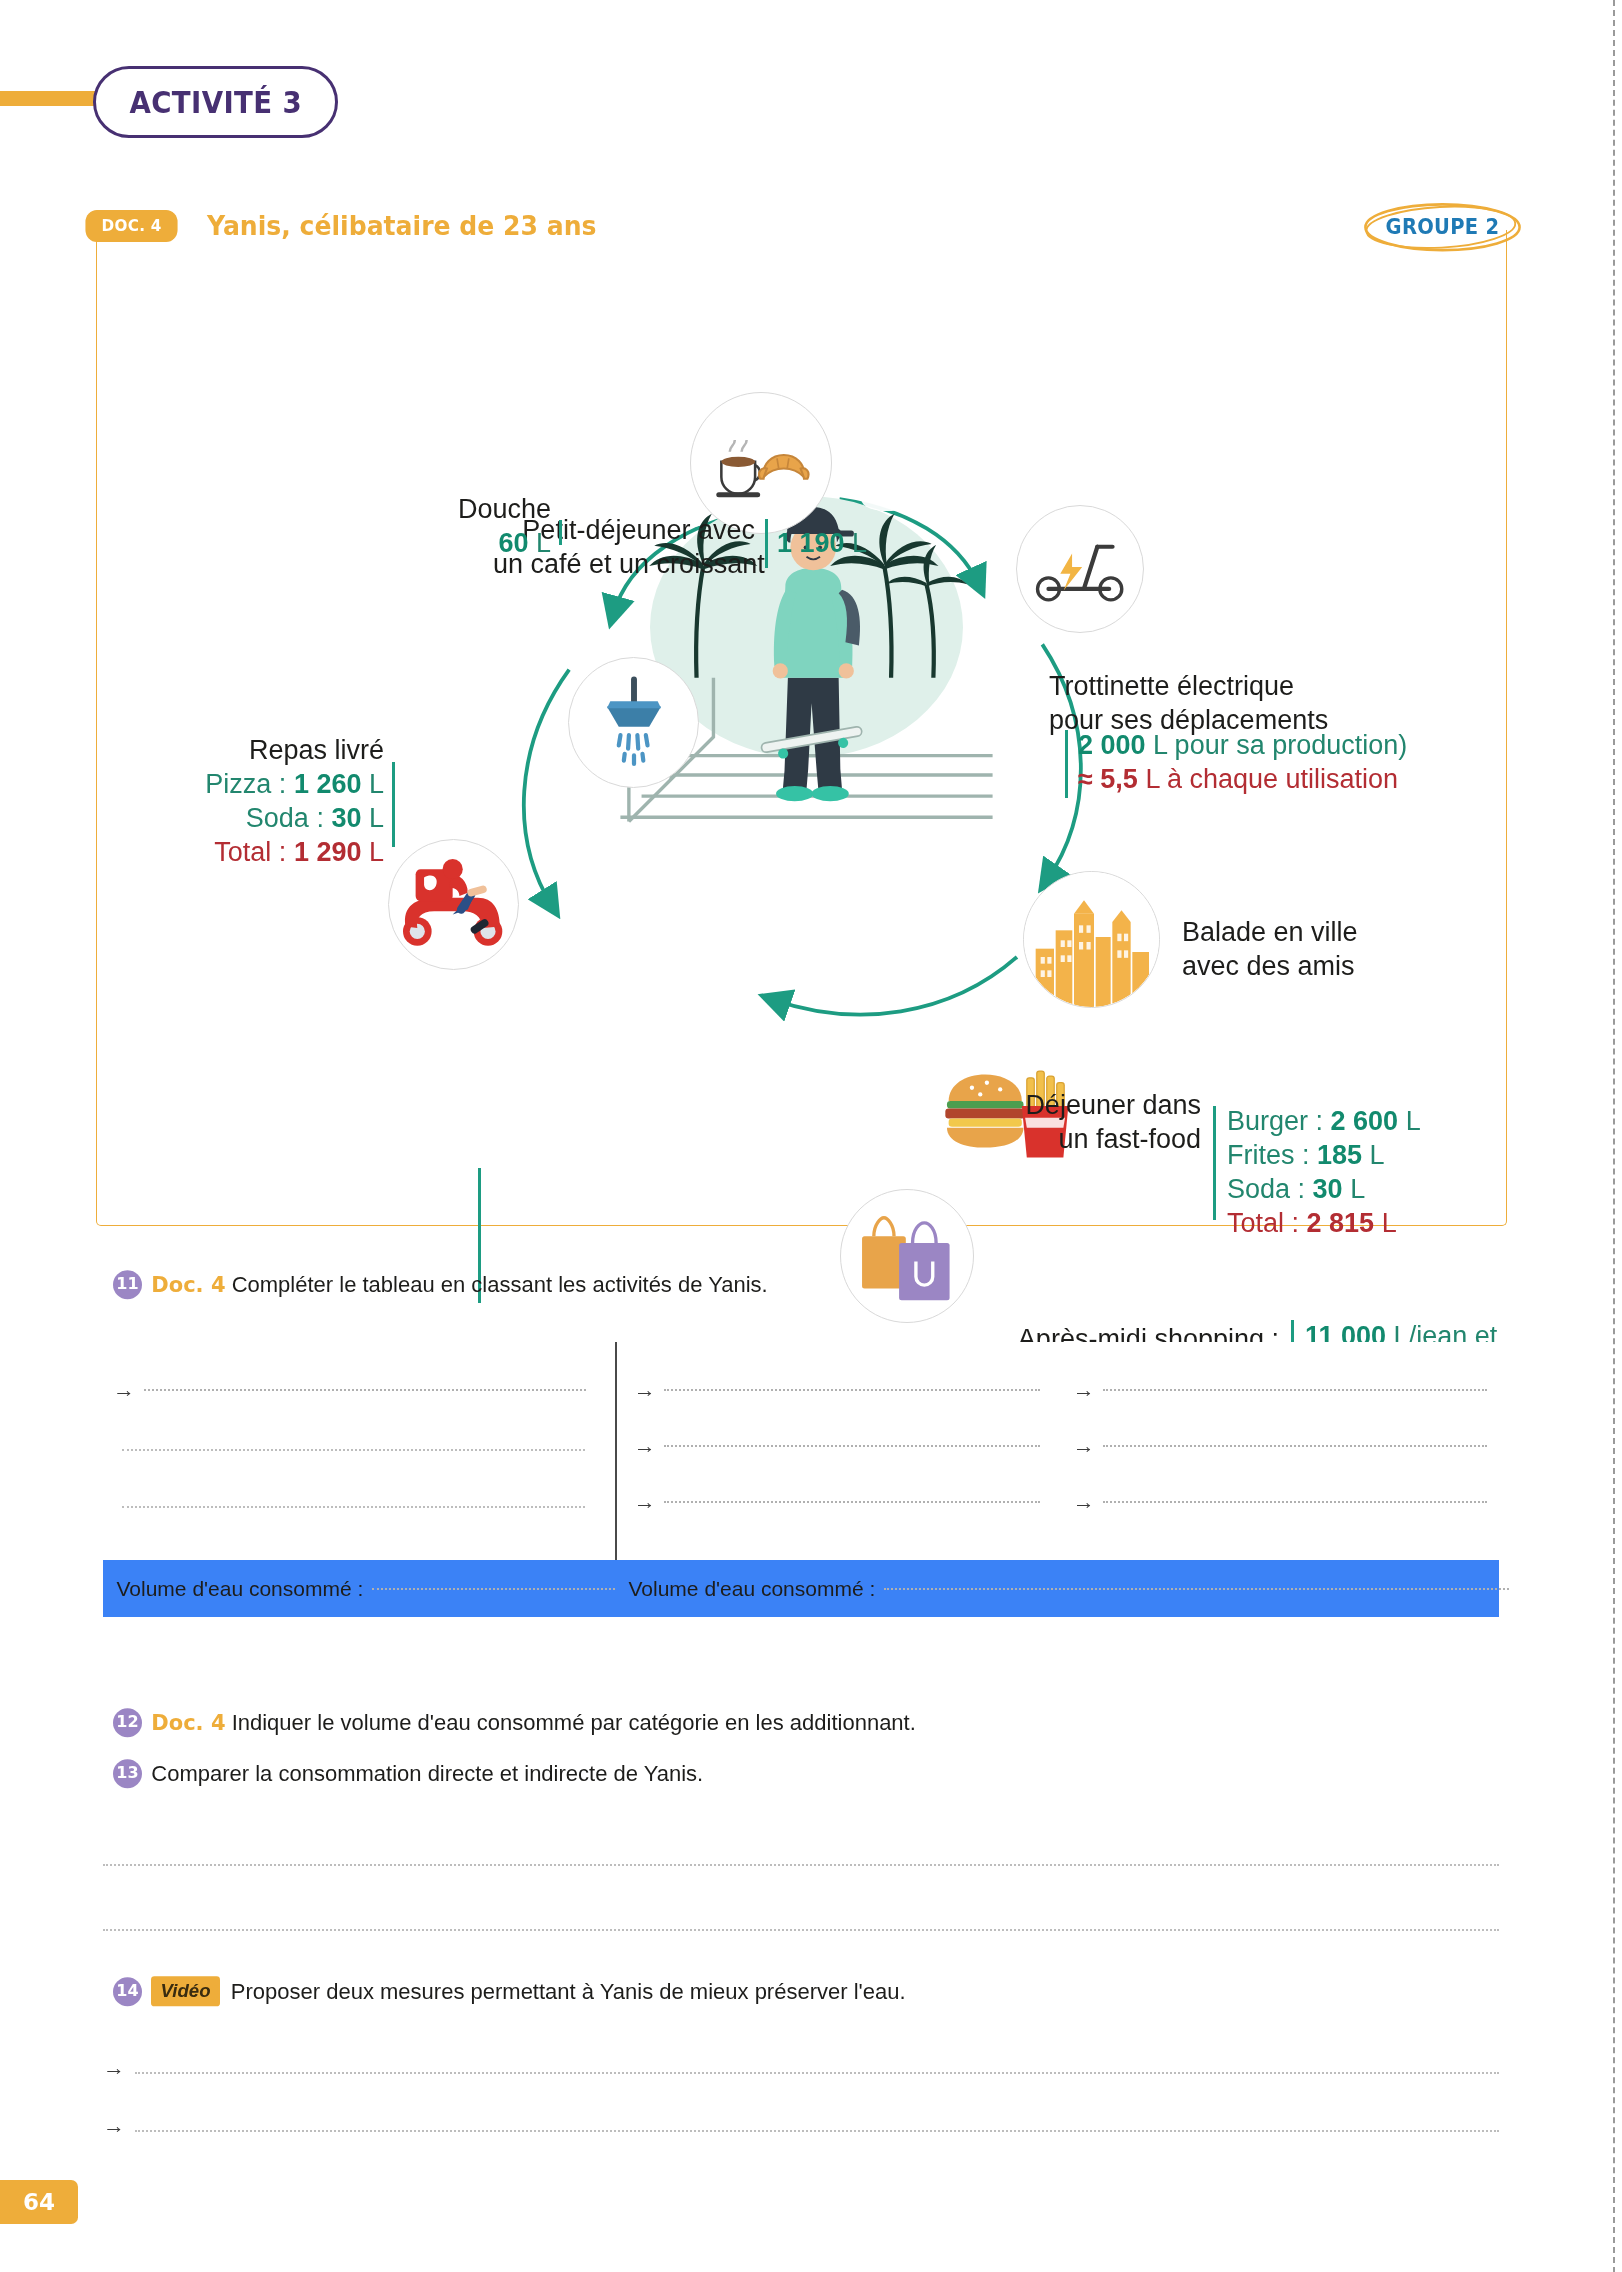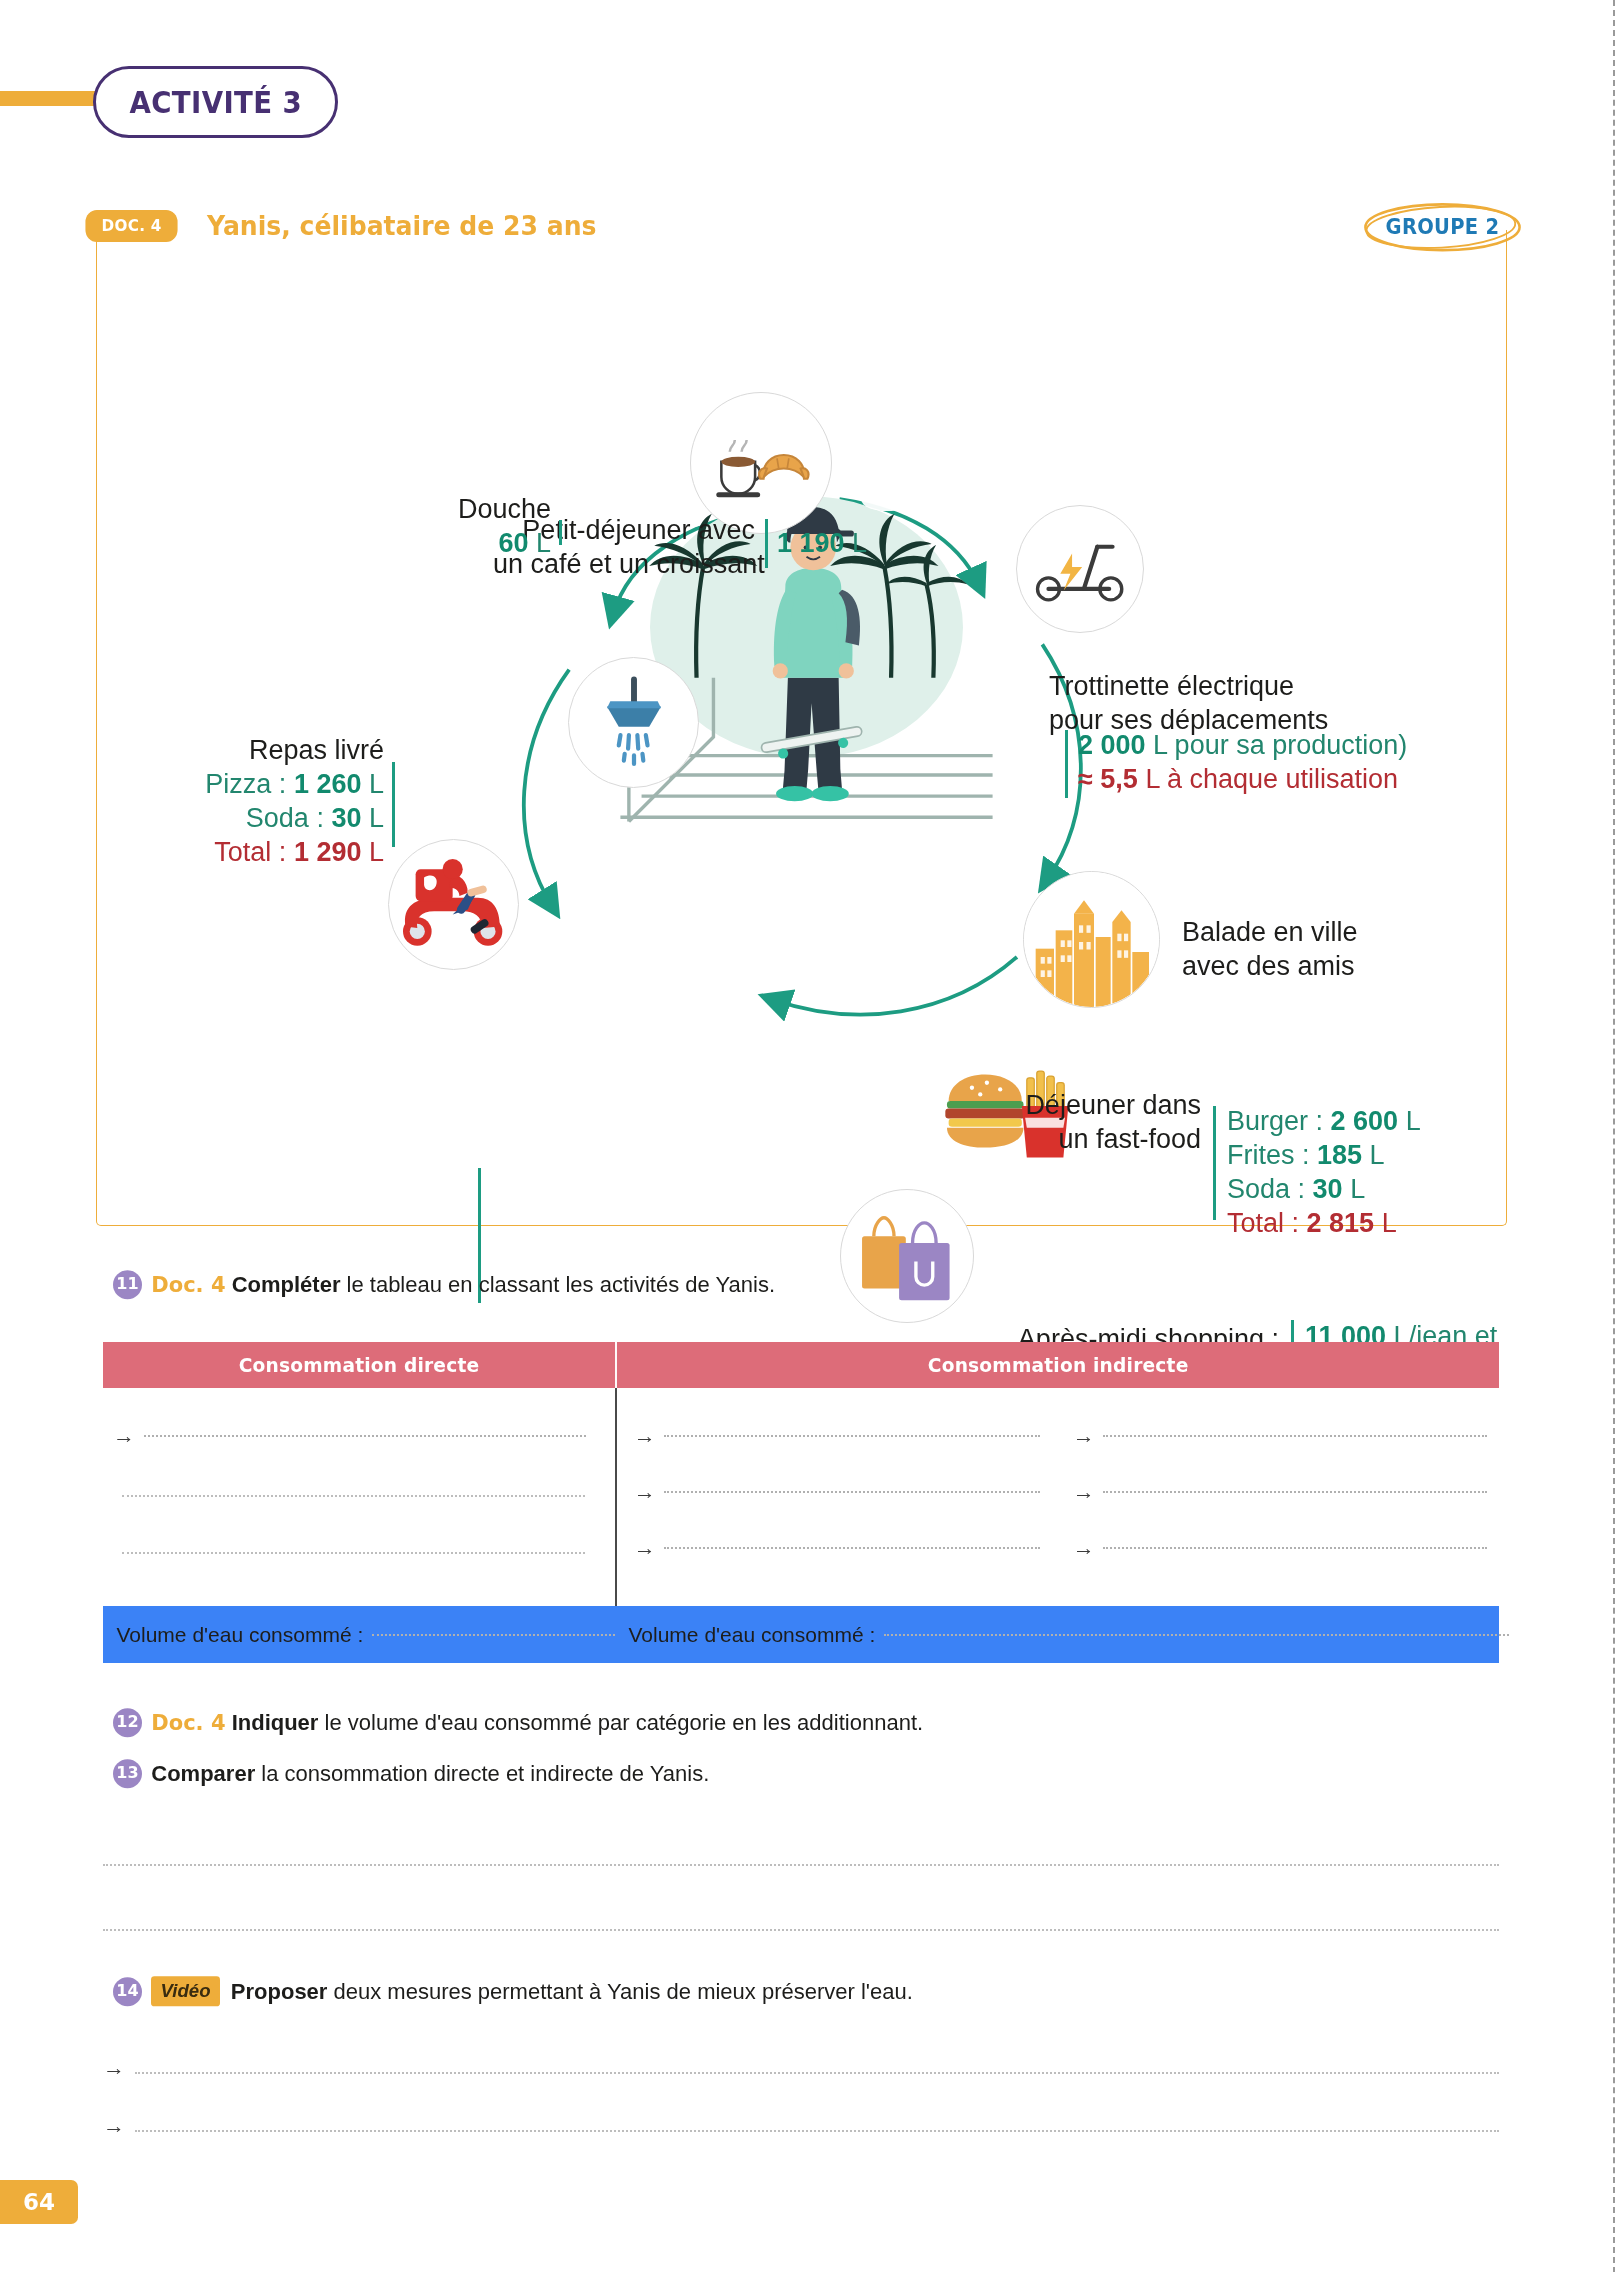--- a/index.html
+++ b/index.html
@@ -114,21 +114,21 @@
   .qnum{
     display:inline-flex; align-items:center; justify-content:center;
     width:29px; height:29px; border-radius:50%;
     background:#9b86c4; color:#fff;
     font-family:"DejaVu Sans", sans-serif; font-weight:700; font-size:16px;
     vertical-align:middle; margin-right:9.3px;
     transform:translateY(-1.7px);
     margin-left:12px;
   }
   .qdoc{ color:#eead3a; font-weight:700; font-family:"DejaVu Sans", sans-serif; font-size:21px; }
-  .qverb{ font-weight:700; }
+  .qverb{ font-weight:400; }
   .video-tag{
     display:inline-block; background:#eead3a; color:#3a2c10;
     font-style:italic; font-weight:700; font-size:18.6px;
     padding:2.5px 9.3px 3.4px; border-radius:3.4px;
     margin-right:11px; vertical-align:middle; transform:translateY(-1.7px);
   }
 
   
   .tbl{
     position:absolute; left:103px; top:1342px;
@@ -544,25 +544,20 @@
   </div>
 
 </div>
 
 <div class="q" style="left:101px;top:1271px">
   <span class="qnum">11</span><span class="qdoc">Doc. 4</span>
   <span class="qverb">Compléter</span><span> le tableau en classant les activités de Yanis.</span>
 </div>
 
 <div class="tbl">
-  <div class="tbl-head">
-    <div class="hc1">Consommation directe</div>
-    <div class="hsep"></div>
-    <div class="hc2">Consommation indirecte</div>
-  </div>
 
   <div class="tbl-body">
     <div class="bc1">
       <div class="arrow-row" style="left:10px;top:37px;width:473px">
         <span class="arrw">→</span>
         <span class="dots" style="flex:1"></span>
       </div>
       <div class="fline" style="left:18.6px;top:107px;width:463px"></div>
       <div class="fline" style="left:18.6px;top:164px;width:463px"></div>
     </div>

